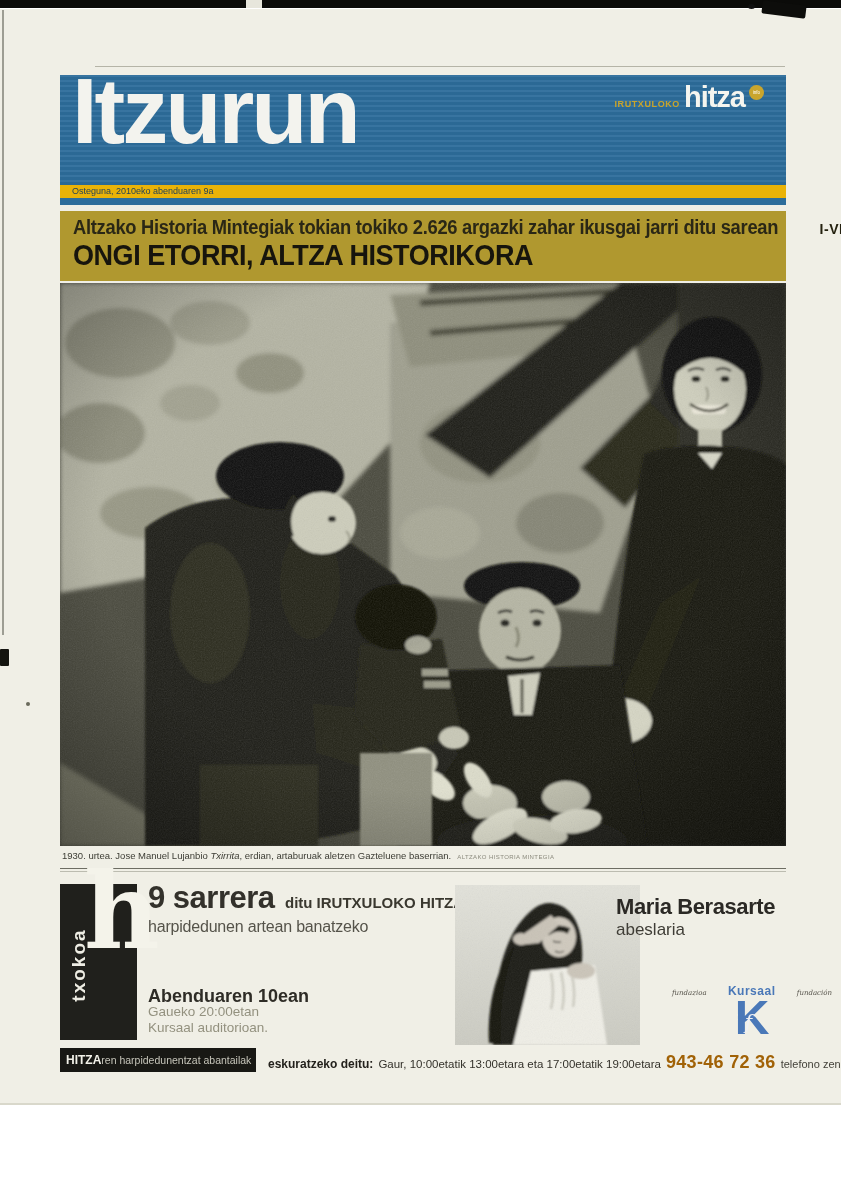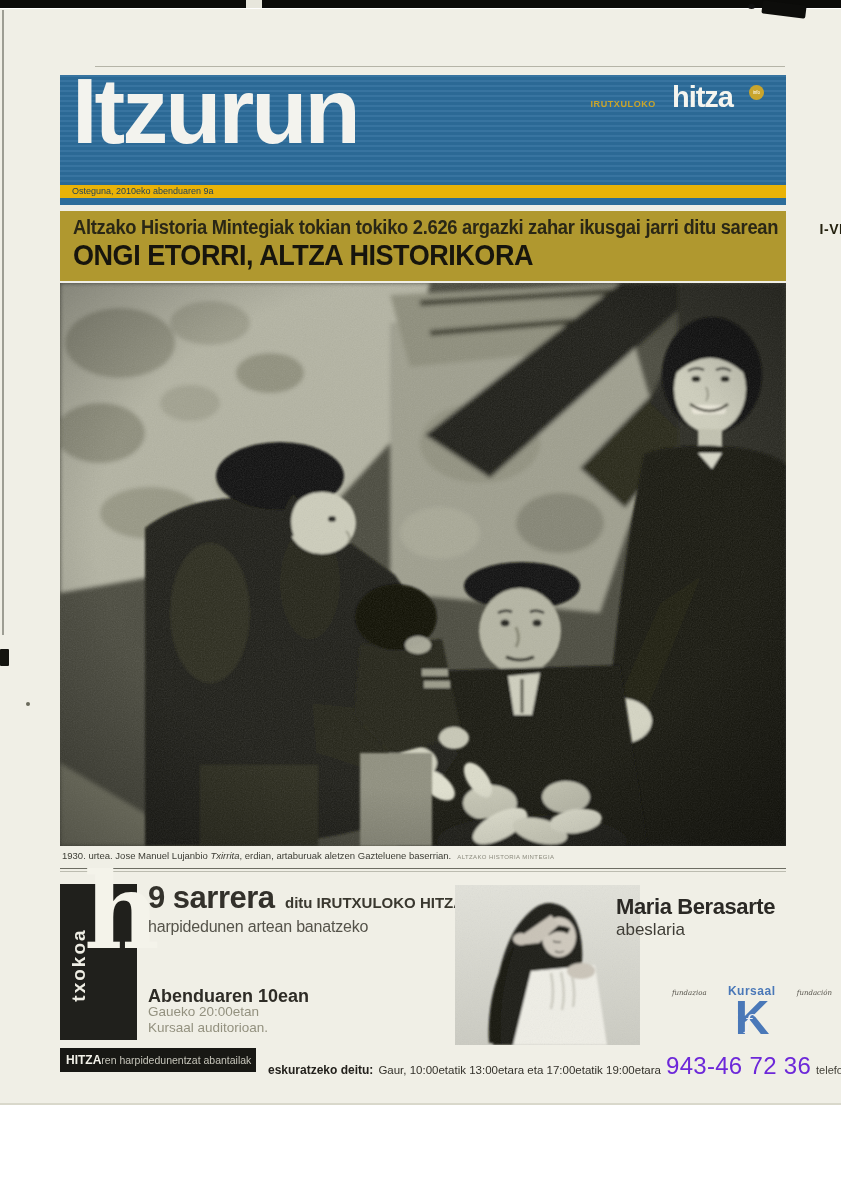--- a/index.html
+++ b/index.html
@@ -21,21 +21,21 @@
   .mark-l2{position:absolute;left:26px;top:702px;width:4px;height:4px;background:#6a6a5c;border-radius:50%;}
   .fold-line{position:absolute;left:95px;top:66px;width:690px;height:1px;background:#b5b4a7;}
 
   .content{position:absolute;left:60px;top:0;width:726px;}
 
   
   .masthead{position:absolute;left:0;top:75px;width:726px;height:108px;}
   .mh-blue{position:absolute;left:0;top:0;width:726px;height:110px;background:#2d6d9b;
     background-image:repeating-linear-gradient(180deg, rgba(255,255,255,0.05) 0 2px, rgba(0,0,0,0.04) 2px 5px);}
   .mh-title{position:absolute;left:12px;top:-16px;font-size:92px;font-weight:bold;color:#f3f3ee;letter-spacing:-3px;}
-  .mh-brand{position:absolute;right:22px;top:12px;display:flex;align-items:baseline;gap:16px;}
+  .mh-brand{position:absolute;right:22px;top:12px;display:flex;align-items:baseline;gap:4px;}
   .mh-brand-prefix{color:#c9a52c;font-size:9px;font-weight:bold;letter-spacing:.6px;}
   .mh-brand-name{color:#f5f5ef;font-size:29px;font-weight:bold;letter-spacing:-1px;line-height:20px;}
   .mh-badge{width:15px;height:15px;border-radius:50%;background:#c9a52c;color:#fff;
     font-size:4.5px;display:flex;align-items:center;justify-content:center;align-self:flex-start;margin-top:-2px;}
   .mh-gold{position:absolute;left:0;top:110px;width:726px;height:13px;background:#eab308;}
   .mh-date{position:absolute;left:12px;top:1px;font-size:9px;color:#1d3f5c;}
   .mh-blue2{position:absolute;left:0;top:123px;width:726px;height:7px;background:#2d6d9b;}
 
   
   .banner{position:absolute;left:0;top:211px;width:726px;height:70px;background:#b0982f;}
@@ -90,21 +90,21 @@
   
   .footerbar{position:absolute;left:0;top:1048px;width:726px;height:24px;}
   .fb-black{position:absolute;left:0;top:0;width:196px;height:24px;background:#181814;
     display:flex;align-items:center;padding-left:6px;box-sizing:border-box;white-space:nowrap;}
   .fb-brand{color:#f2f1e8;font-size:12px;font-weight:bold;}
   .fb-rest{color:#c6c5ba;font-size:10.5px;}
   .fb-right{position:absolute;left:208px;top:0;height:24px;display:flex;align-items:baseline;gap:5px;
     white-space:nowrap;padding-top:4px;box-sizing:border-box;}
   .fb-call{font-size:12px;font-weight:bold;color:#23211c;}
   .fb-times{font-size:11.5px;color:#33312a;}
-  .fb-phone{font-size:24px;font-weight:normal;color:#6d28d9;letter-spacing:.3px;}
+  .fb-phone{font-size:18px;font-weight:bold;color:#a16207;letter-spacing:.3px;}
   .fb-phlabel{font-size:11px;color:#44423a;}
 </style>
 </head>
 <body>
 
 <div class="paper"></div>
 <div class="paper-bottom-edge"></div>
 <div class="edge-top"></div>
 <div class="edge-top-notch"></div>
 <div class="mark-tr1"></div>

